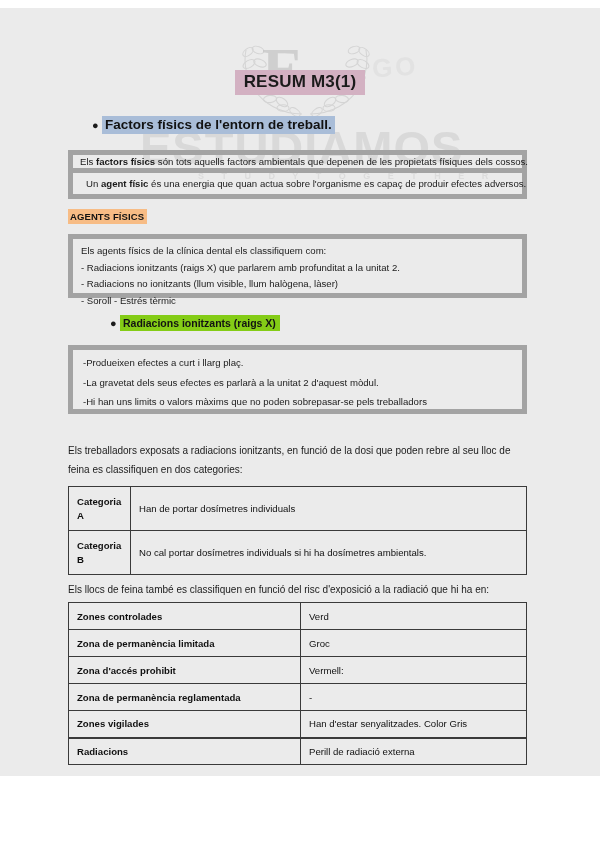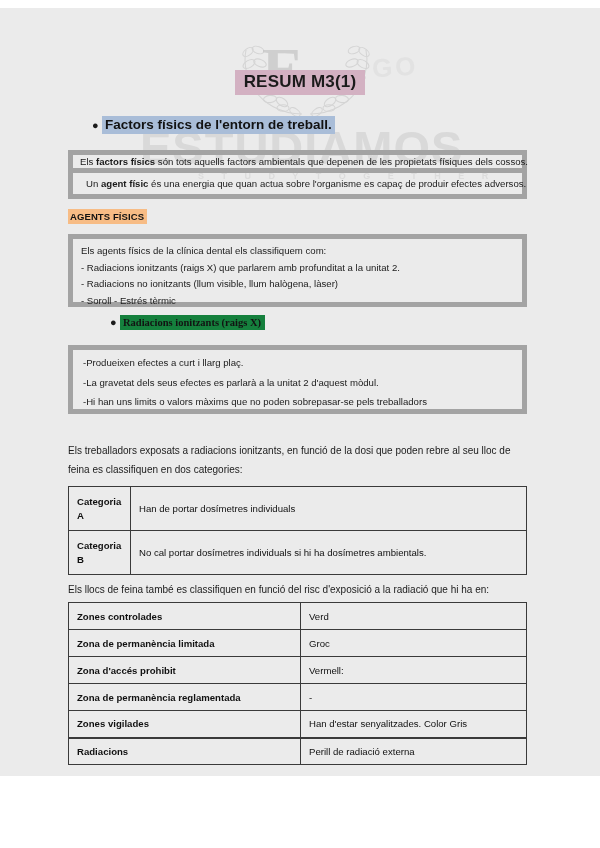--- a/index.html
+++ b/index.html
@@ -111,21 +111,21 @@
     font-size: 11px;
     line-height: 1;
     color: #1b1b1b;
   }
   .bullet-label {
     font-weight: 700;
     color: #121212;
     white-space: nowrap;
   }
   .hl-blue { background: #a9bdd8; }
-  .hl-orange { background: #15803d; font-family: Liberation Serif, serif; }
+  .hl-orange { background: #84cc16; }
 
   #bullet-factors {
     left: 92px; top: 108px;
     font-size: 13.5px;
   }
   #bullet-factors .bullet-label { padding: 1px 3px 2px 3px; }
 
   #bullet-radiacions {
     left: 110px; top: 307px;
     font-size: 10.5px;
@@ -166,21 +166,21 @@
     left: 68px; top: 165px;
     width: 459px; height: 26px;
     display: flex; align-items: center;
     padding: 0 13px;
     border-top: none;
   }
   .bold { font-weight: 700; }
 
   #box-agents {
     left: 68px; top: 226px;
-    width: 459px; height: 73px;
+    width: 459px; height: 64px;
     padding: 7px 0 0 8px;
   }
   #box-agents .line { margin-bottom: 7px; }
 
   #box-radiacions {
     left: 68px; top: 337px;
     width: 459px; height: 69px;
     padding: 8px 10px 0 10px;
   }
   #box-radiacions .line { margin-bottom: 10px; }

